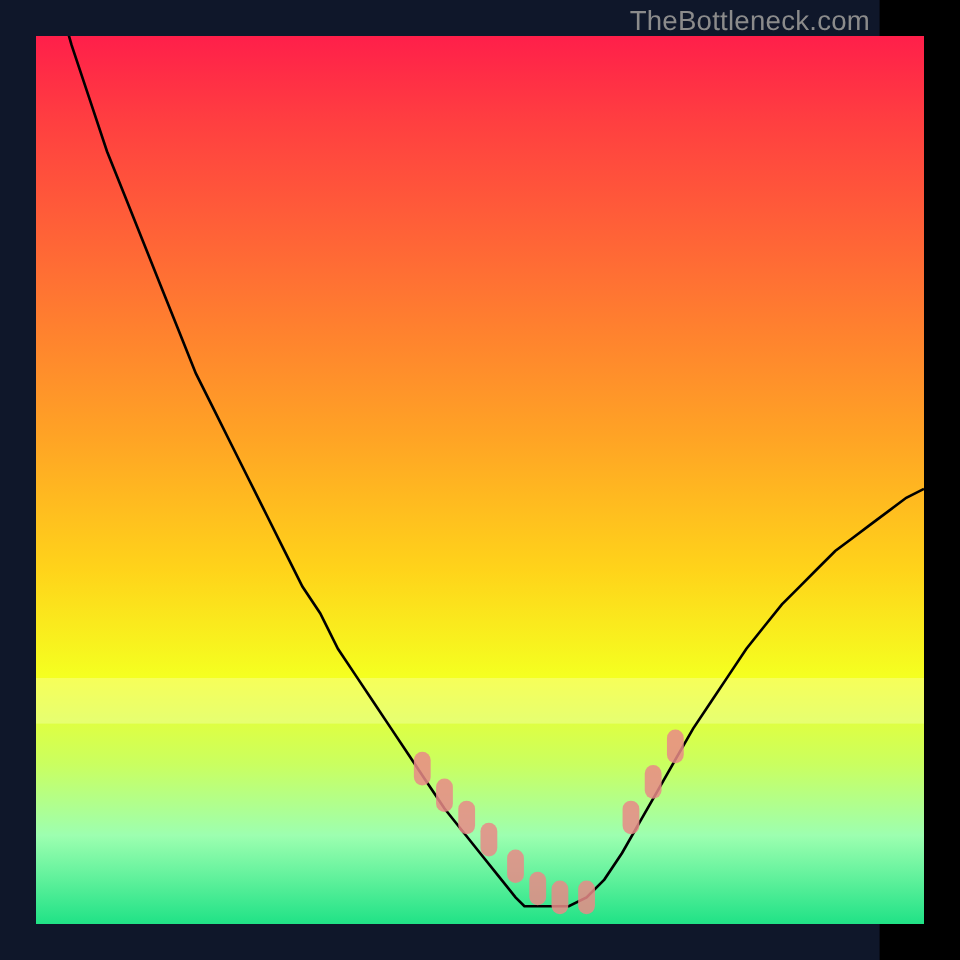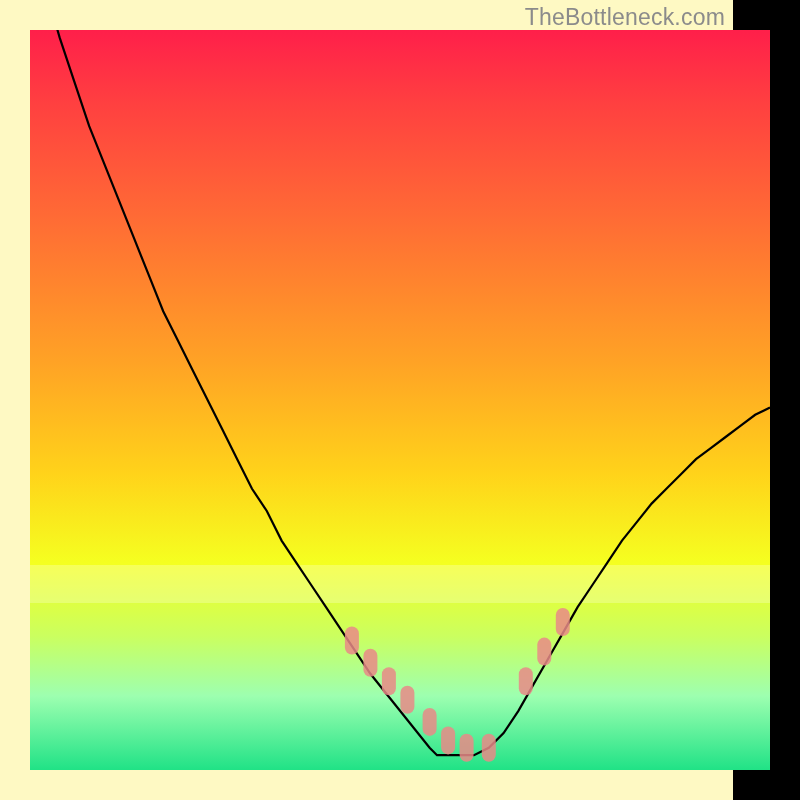--- a/index.html
+++ b/index.html
@@ -10,21 +10,21 @@
     background: #000;
     overflow: hidden;
     font-family: Arial, Helvetica, sans-serif;
   }
   .frame {
     position: absolute;
     left: 0;
     top: 0;
     width: 733px;
     height: 800px;
-    background: #fef9c3;
+    background: #0f172a;
   }
   .plot {
     position: absolute;
     left: 30px;
     top: 30px;
     width: 740px;
     height: 740px;
     background: linear-gradient(to bottom,
       #ff1f4a 0%,
       #ff4040 10%,

